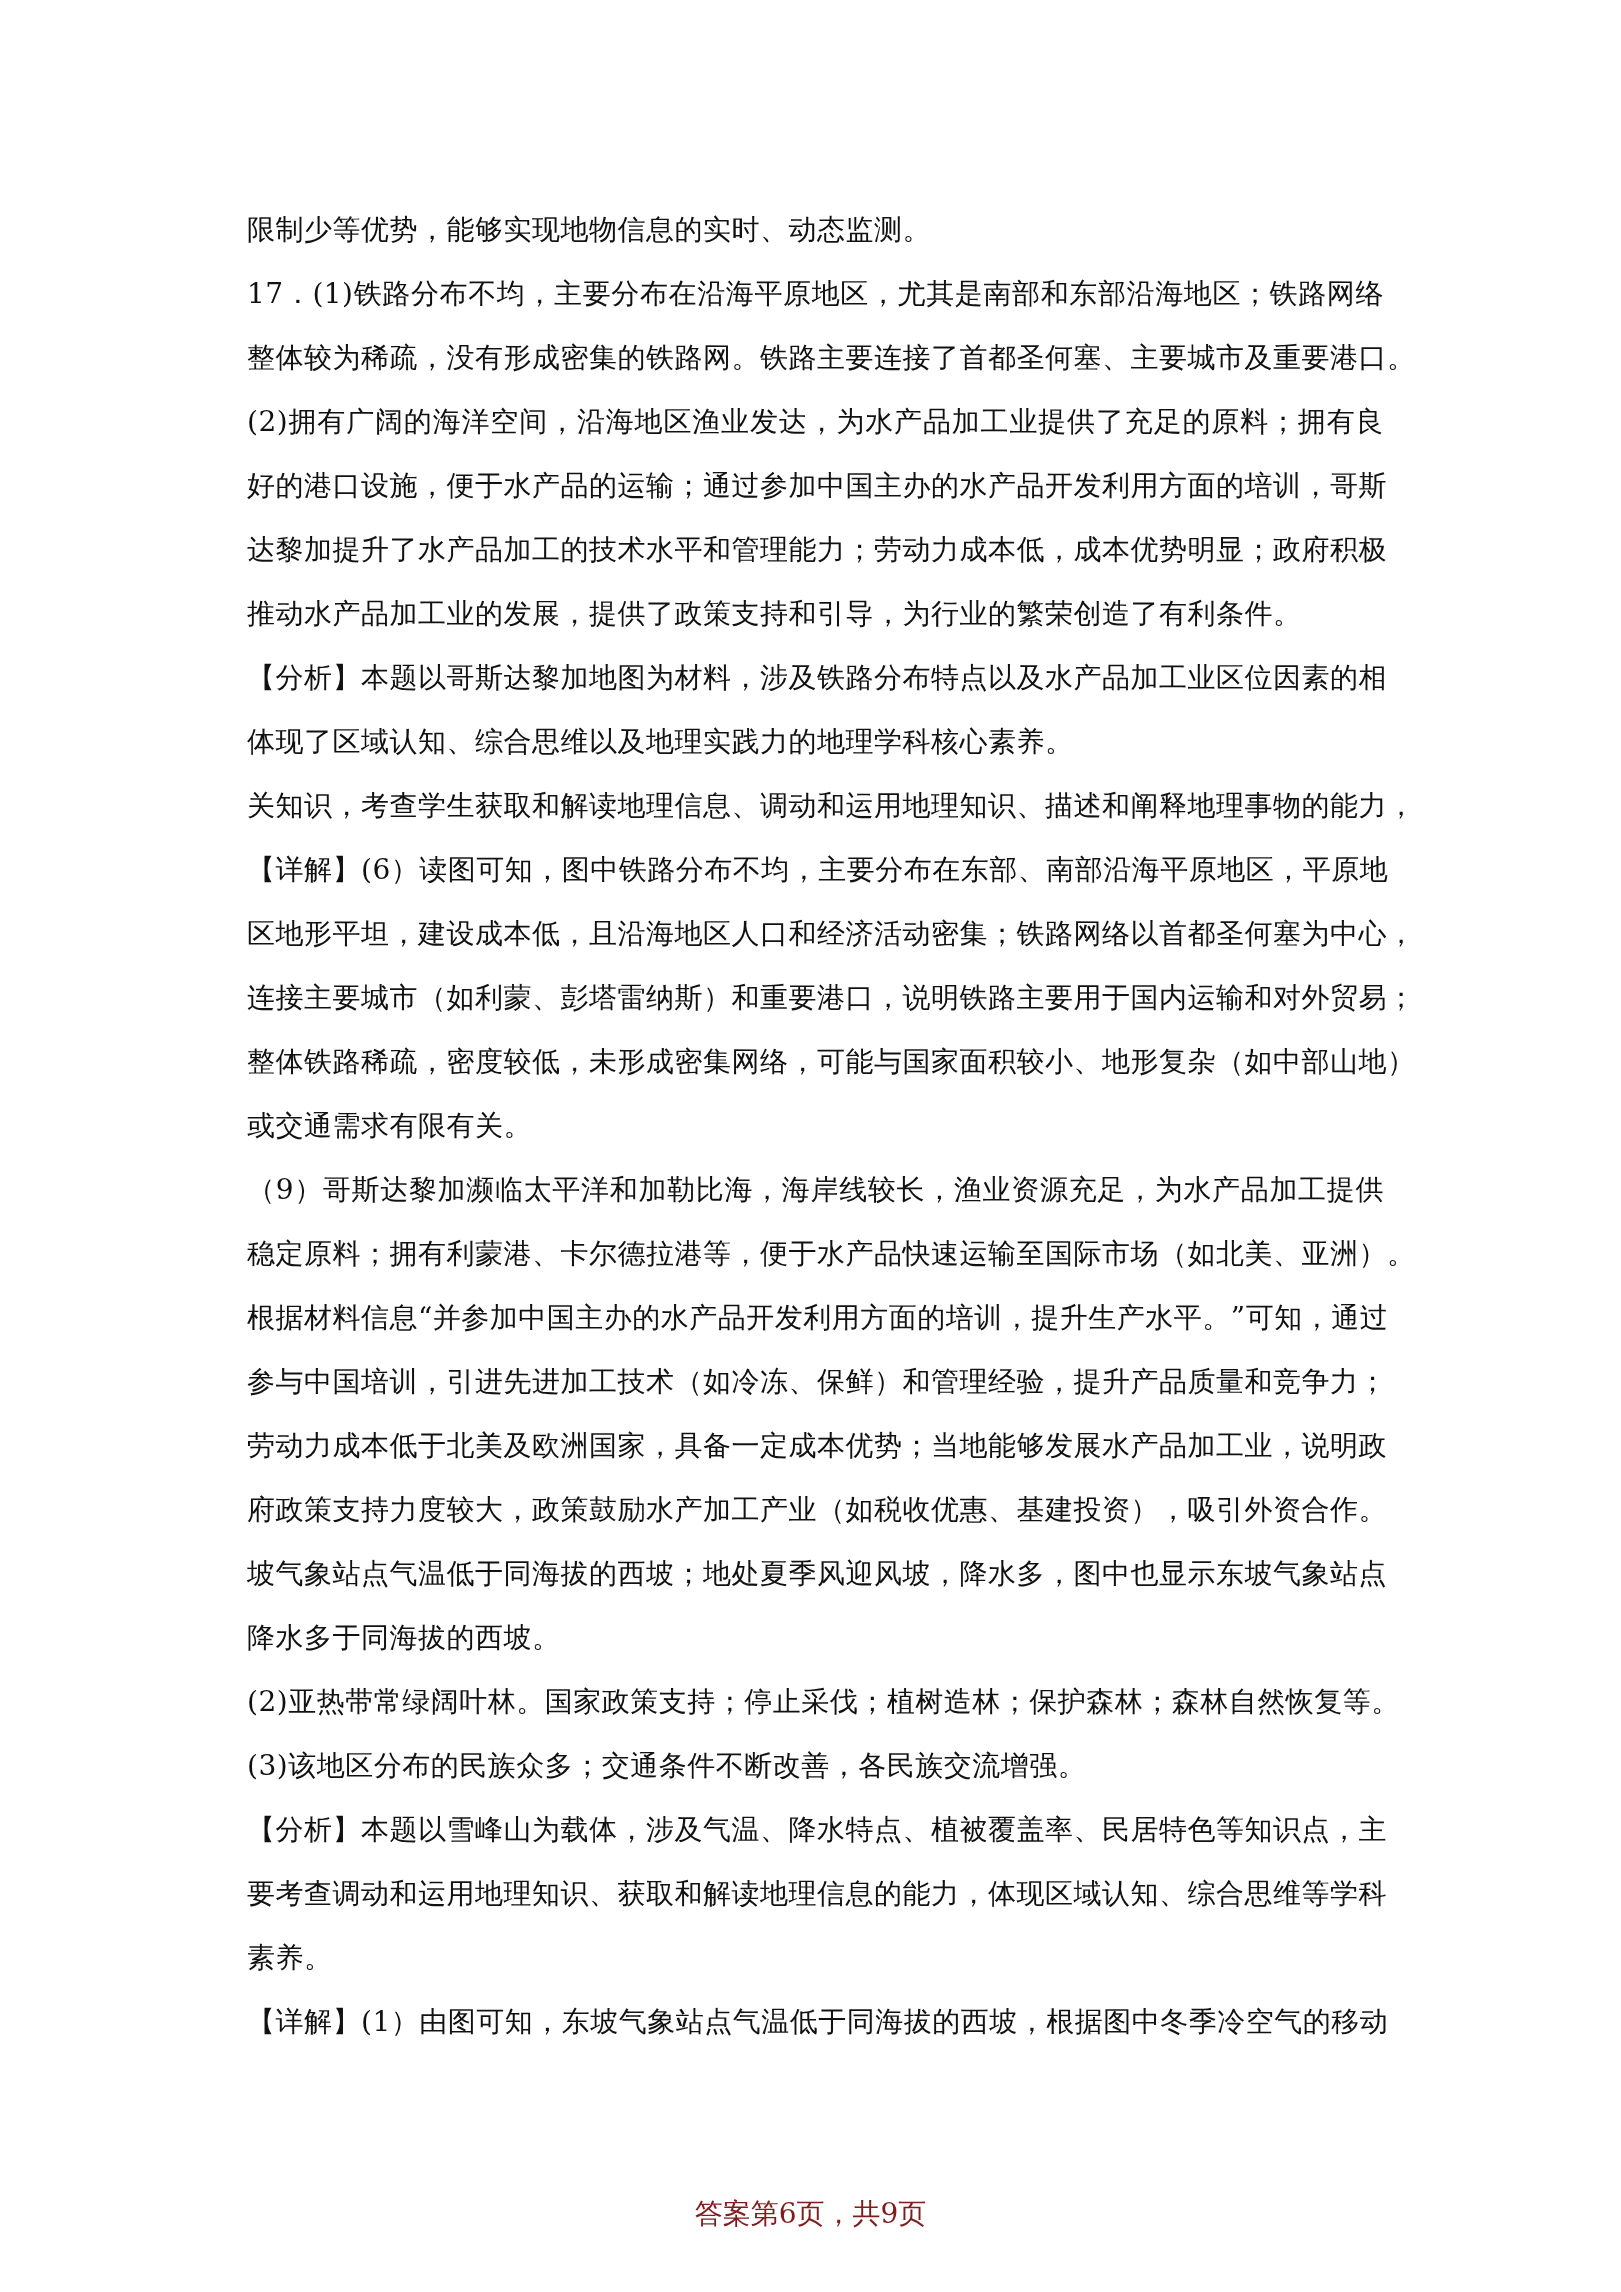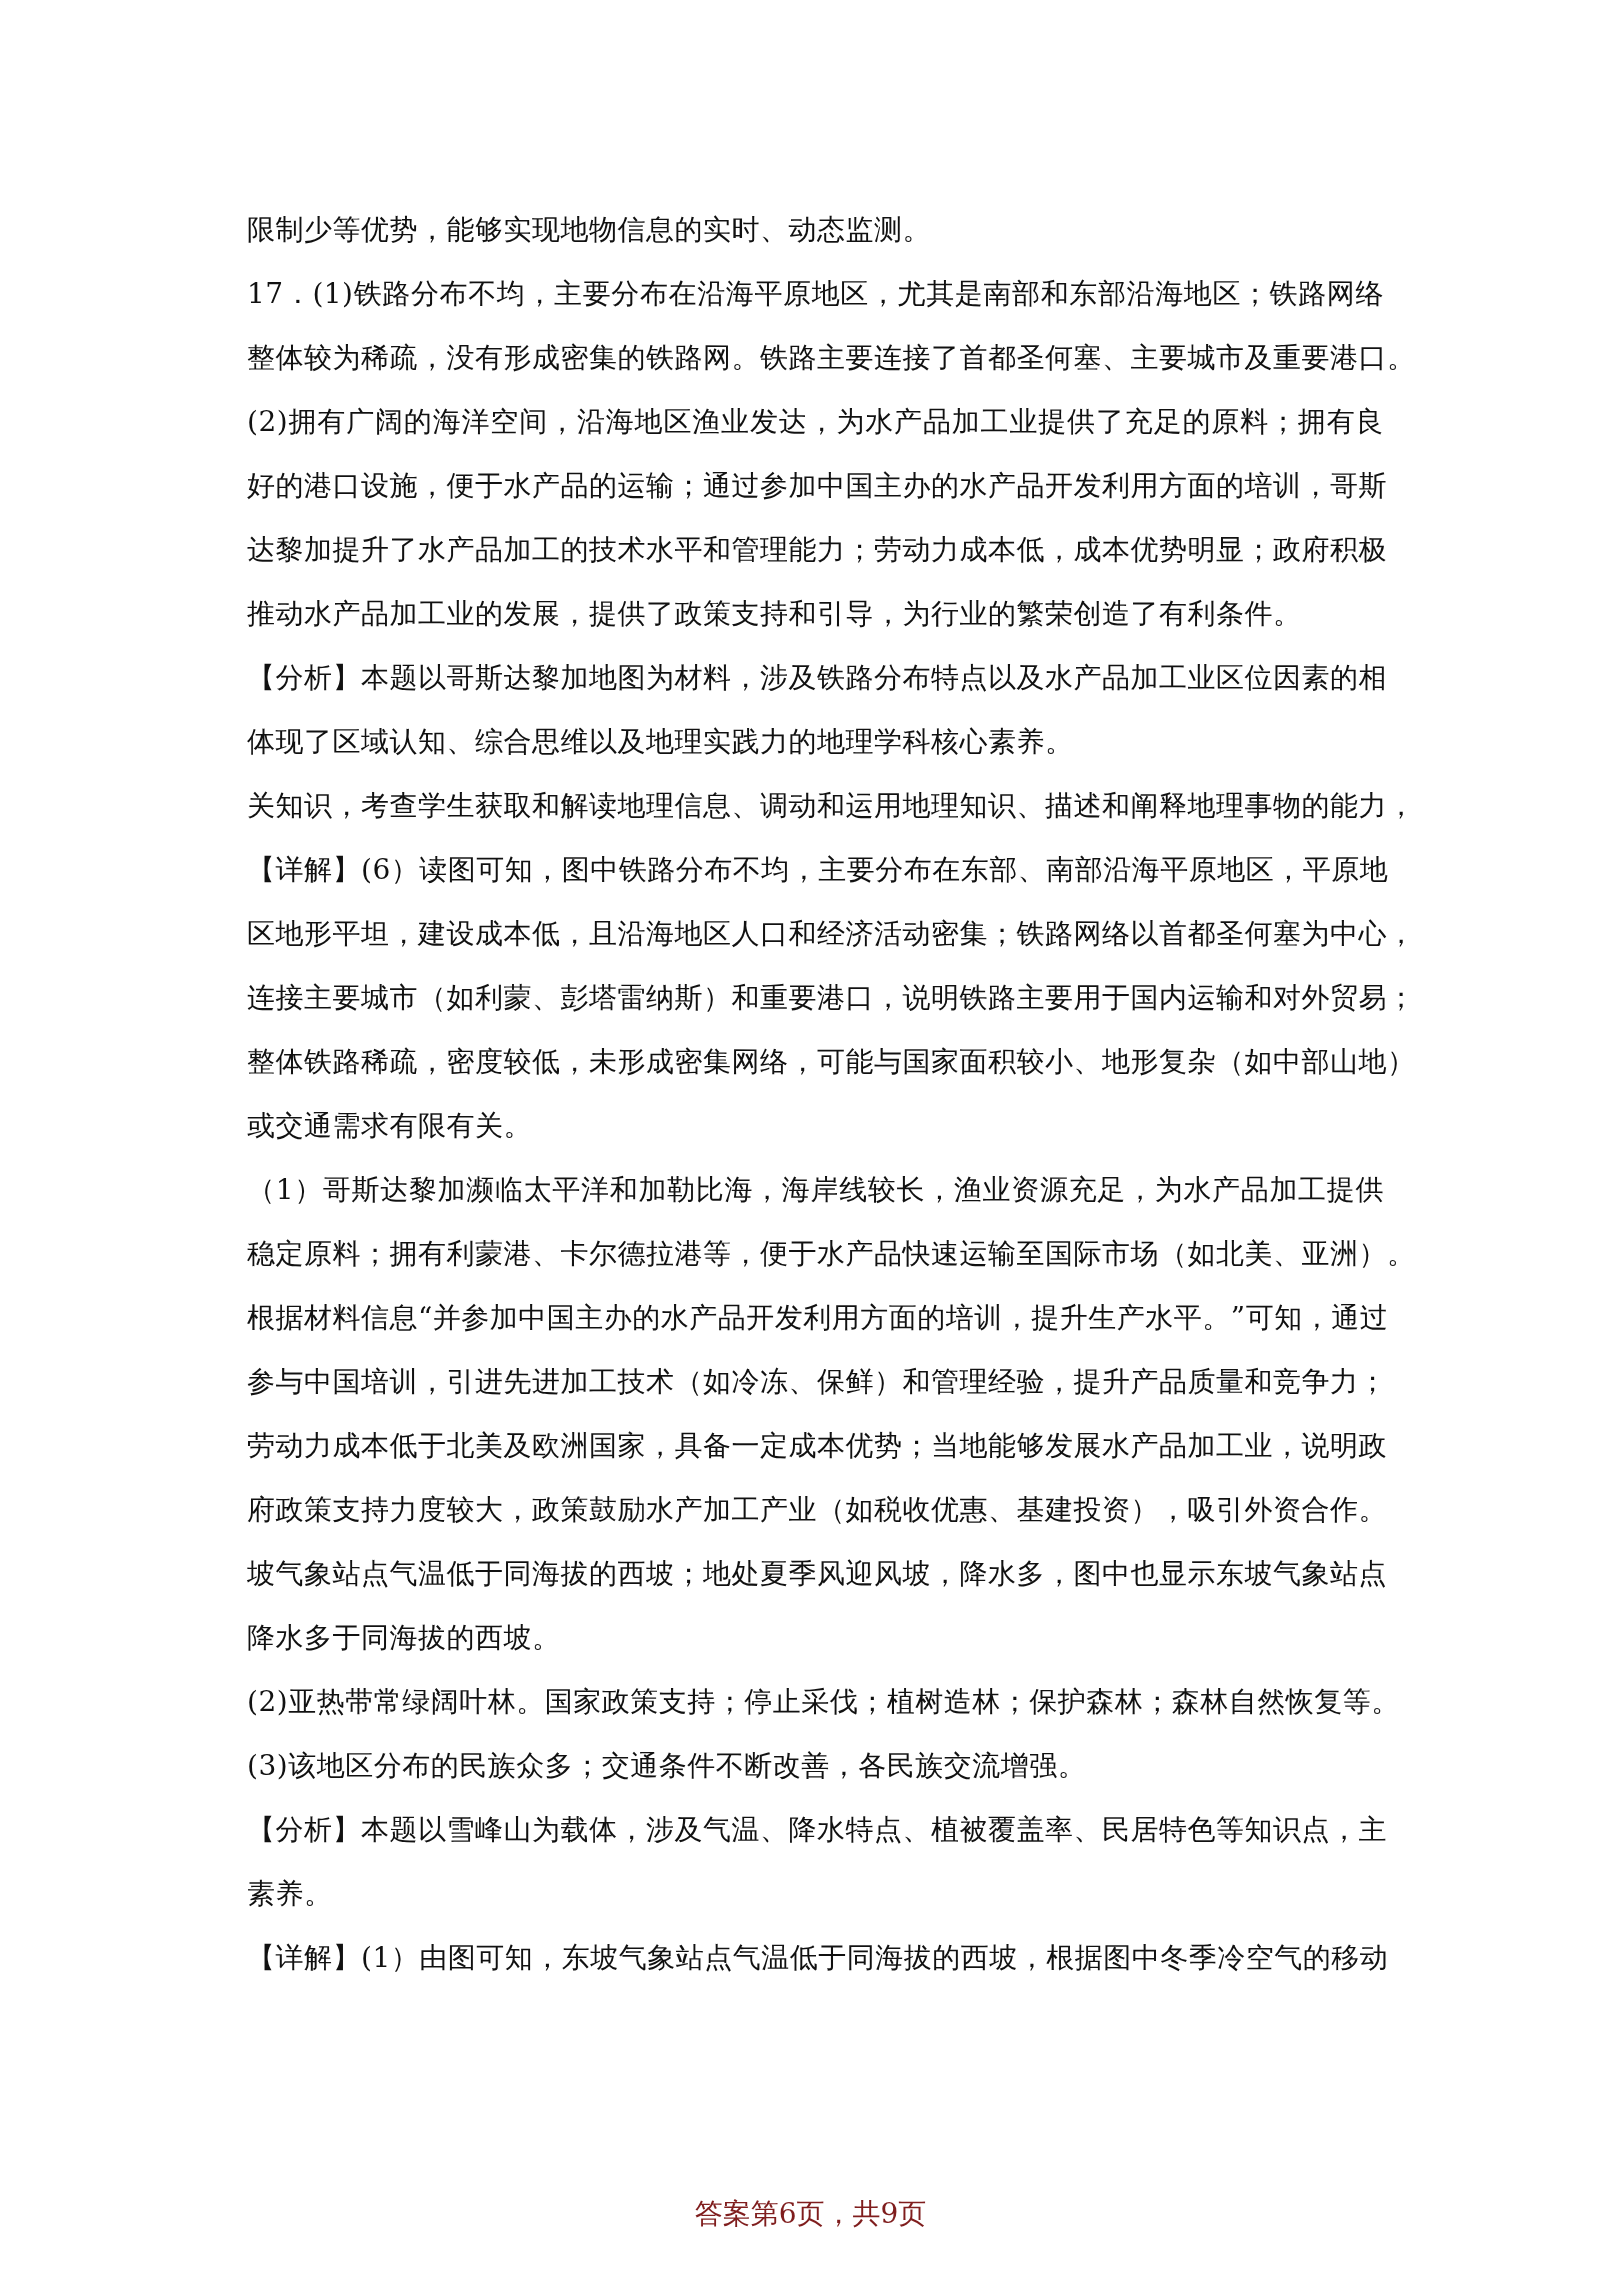--- a/index.html
+++ b/index.html
@@ -64,30 +64,31 @@
     <div class="line justify">达黎加提升了水产品加工的技术水平和管理能力；劳动力成本低，成本优势明显；政府积极</div>
     <div class="line">推动水产品加工业的发展，提供了政策支持和引导，为行业的繁荣创造了有利条件。</div>
     <div class="line justify">【分析】本题以哥斯达黎加地图为材料，涉及铁路分布特点以及水产品加工业区位因素的相</div>
     <div class="line">体现了区域认知、综合思维以及地理实践力的地理学科核心素养。</div>
     <div class="line justify">关知识，考查学生获取和解读地理信息、调动和运用地理知识、描述和阐释地理事物的能力，</div>
     <div class="line justify">【详解】(6）读图可知，图中铁路分布不均，主要分布在东部、南部沿海平原地区，平原地</div>
     <div class="line justify">区地形平坦，建设成本低，且沿海地区人口和经济活动密集；铁路网络以首都圣何塞为中心，</div>
     <div class="line justify">连接主要城市（如利蒙、彭塔雷纳斯）和重要港口，说明铁路主要用于国内运输和对外贸易；</div>
     <div class="line justify">整体铁路稀疏，密度较低，未形成密集网络，可能与国家面积较小、地形复杂（如中部山地）</div>
     <div class="line">或交通需求有限有关。</div>
-    <div class="line justify">（1）哥斯达黎加濒临太平洋和加勒比海，海岸线较长，渔业资源充足，为水产品加工提供</div>
+    <div class="line justify">（9）哥斯达黎加濒临太平洋和加勒比海，海岸线较长，渔业资源充足，为水产品加工提供</div>
     <div class="line justify">稳定原料；拥有利蒙港、卡尔德拉港等，便于水产品快速运输至国际市场（如北美、亚洲）。</div>
     <div class="line justify">根据材料信息“并参加中国主办的水产品开发利用方面的培训，提升生产水平。”可知，通过</div>
     <div class="line justify">参与中国培训，引进先进加工技术（如冷冻、保鲜）和管理经验，提升产品质量和竞争力；</div>
     <div class="line justify">劳动力成本低于北美及欧洲国家，具备一定成本优势；当地能够发展水产品加工业，说明政</div>
     <div class="line justify">府政策支持力度较大，政策鼓励水产加工产业（如税收优惠、基建投资），吸引外资合作。</div>
     <div class="line justify">坡气象站点气温低于同海拔的西坡；地处夏季风迎风坡，降水多，图中也显示东坡气象站点</div>
     <div class="line">降水多于同海拔的西坡。</div>
     <div class="line justify">(2)亚热带常绿阔叶林。国家政策支持；停止采伐；植树造林；保护森林；森林自然恢复等。</div>
     <div class="line">(3)该地区分布的民族众多；交通条件不断改善，各民族交流增强。</div>
     <div class="line justify">【分析】本题以雪峰山为载体，涉及气温、降水特点、植被覆盖率、民居特色等知识点，主</div>
+    <div class="line justify">要考查调动和运用地理知识、获取和解读地理信息的能力，体现区域认知、综合思维等学科</div>
     <div class="line">素养。</div>
     <div class="line justify">【详解】(1）由图可知，东坡气象站点气温低于同海拔的西坡，根据图中冬季冷空气的移动</div>
   </div>
 
   <div class="footer">答案第6页，共9页</div>
 </div>
 
 
 </body></html>

